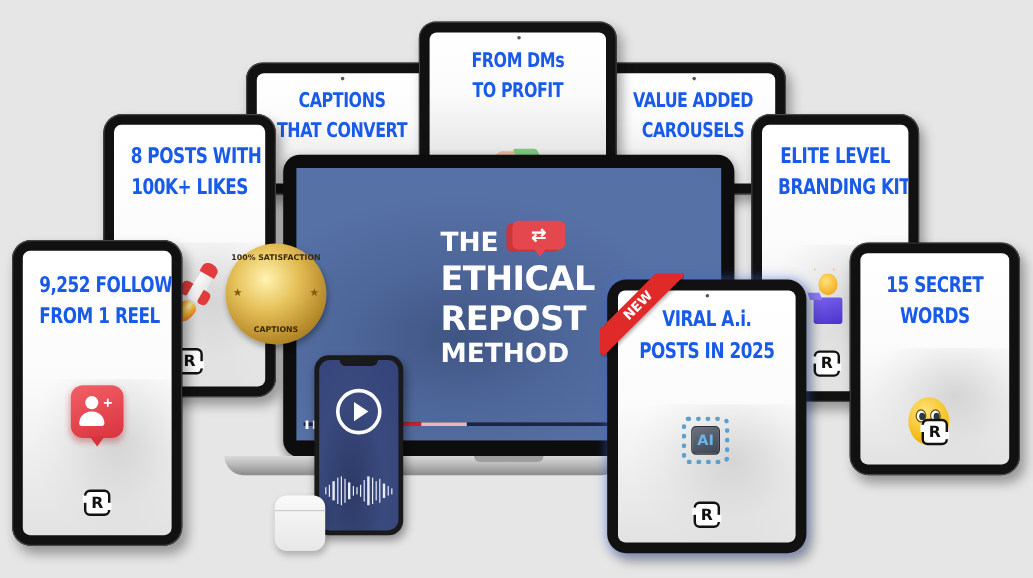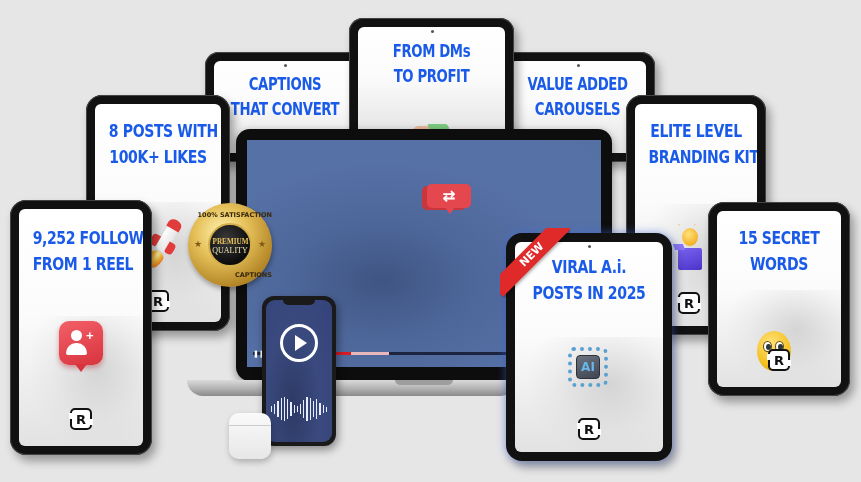--- a/index.html
+++ b/index.html
@@ -149,21 +149,21 @@
   }
   .badge-inner {
     position: absolute; left: 20px; top: 20px; width: 44px; height: 44px; border-radius: 50%;
     background: radial-gradient(circle at 40% 35%, #3a3a3a 0%, #0c0c0c 70%);
     border: 2px solid #d4ae4a;
     display: flex; flex-direction: column; align-items: center; justify-content: center;
   }
   .badge-inner .p1 { font-family: "Liberation Serif", serif; font-size: 9px; color: #e9c25b; font-weight: bold; transform: scaleX(0.8); }
   .badge-inner .p2 { font-family: "Liberation Serif", serif; font-size: 8px; color: #f1e2b5; }
   .badge-top, .badge-bot {
-    position: absolute; left: 0; width: 100%; text-align: right;
+    position: absolute; left: 0; width: 100%; text-align: center;
     font-family: "DejaVu Sans", sans-serif; font-weight: bold; font-size: 6.5px; color: #3a2808;
   }
   .badge-top { top: 8px; }
   .badge-bot { bottom: 8px; }
   .badge-star { position: absolute; top: 36px; font-size: 9px; color: #7e5a12; }
 
   
   .ribbon-wrap { position: absolute; left: 500px; top: 228px; width: 70px; height: 70px; overflow: hidden; }
   .ribbon {
     position: absolute; left: -18px; top: 18px; width: 100px; height: 18px;
@@ -281,20 +281,26 @@
       <div class="rays">' ' '</div>
         <div class="glass"></div>
         <div class="box"></div>
     </div>
     <div class="rlogo" style="bottom:12px; left:54px;">R</div>
   </div>
 </div>
 
 <div class="laptop-lid" style="z-index:4;">
   <div class="laptop-screen">
+    <div class="title-block">
+      <div class="t1">THE</div>
+      <div class="t2">ETHICAL</div>
+      <div class="t3">REPOST</div>
+      <div class="t4">METHOD</div>
+    </div>
     <div class="repost-bubble">⇄</div>
     <div class="progress">
       <span class="pause">❚❚</span>
       <div class="played"></div>
       <div class="buffered"></div>
     </div>
   </div>
 </div>
 <div class="laptop-base" style="z-index:4;"></div>
 <div class="laptop-notch" style="z-index:4;"></div>
@@ -312,24 +318,20 @@
         <div class="follow-plus">+</div>
     </div>
     <div class="rlogo" style="bottom:16px;">R</div>
   </div>
 </div>
 
 <div class="badge" style="z-index:6;">
   <div class="badge-top">100% SATISFACTION</div>
   <span class="badge-star" style="left:6px;">★</span>
   <span class="badge-star" style="right:6px;">★</span>
-  <div class="badge-inner">
-    <div class="p1">PREMIUM</div>
-    <div class="p2">QUALITY</div>
-  </div>
   <div class="badge-bot">CAPTIONS</div>
 </div>
 
 <div class="phone" style="z-index:7;">
   <div class="phone-screen">
     <div class="phone-notch"></div>
     <div class="play-circle"></div>
     <div class="wave">
       <span style="height:6px"></span>
         <span style="height:10px"></span>

